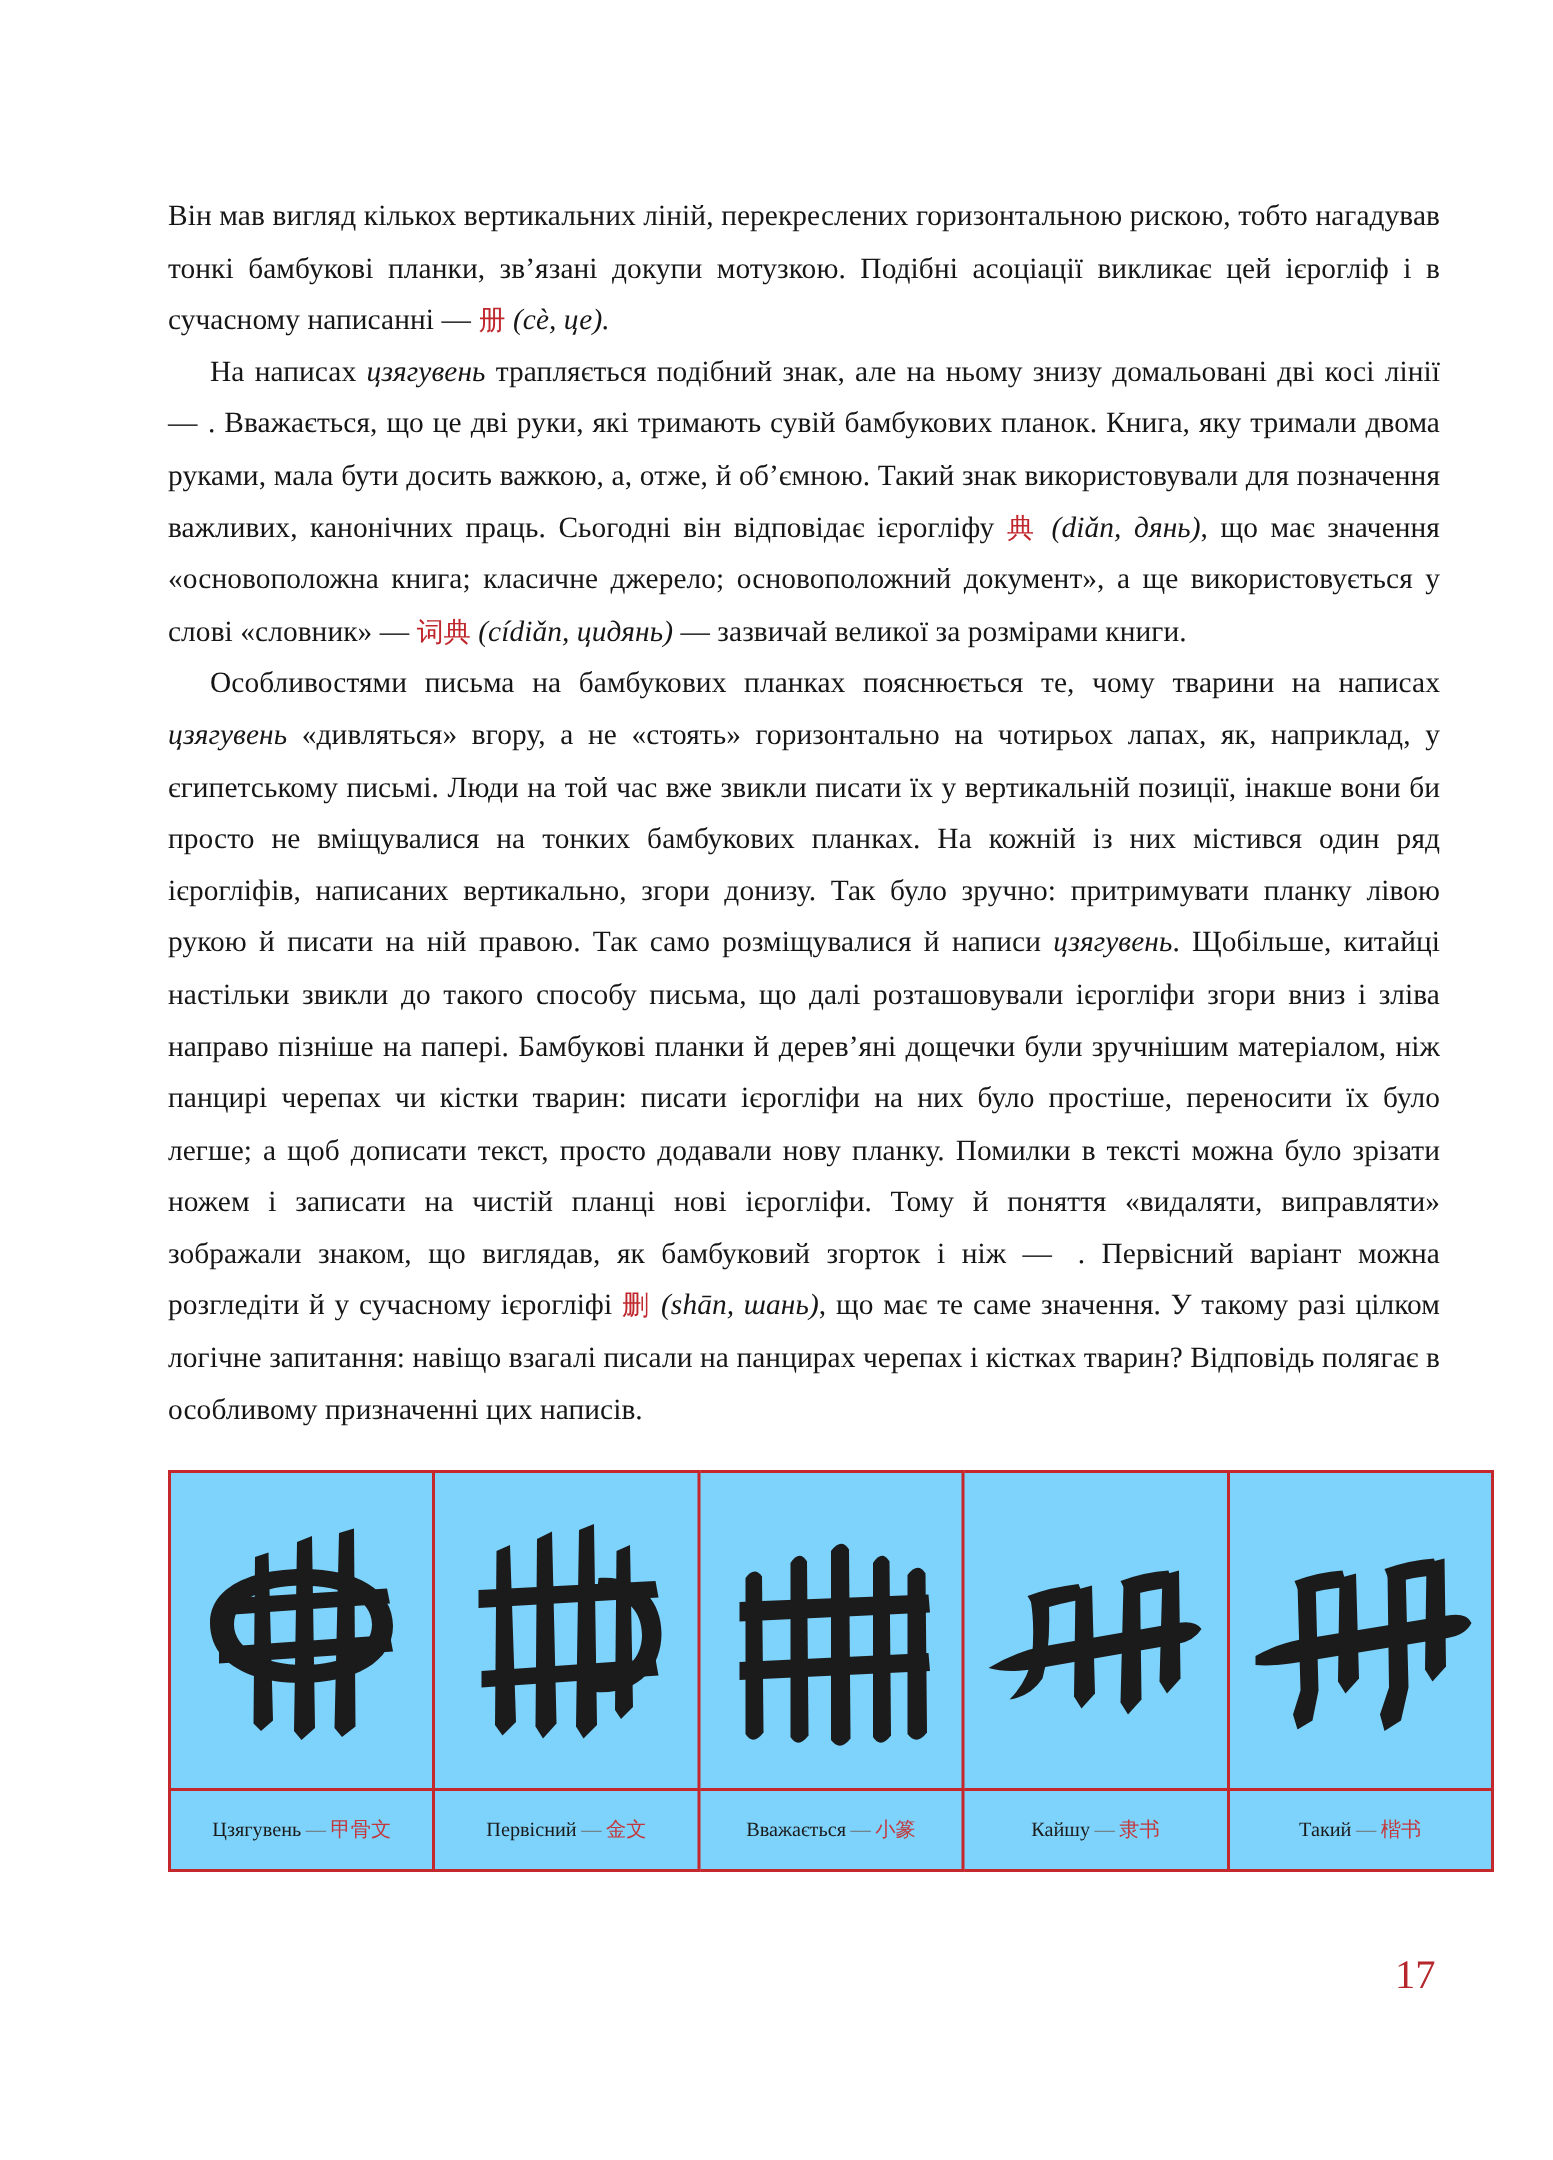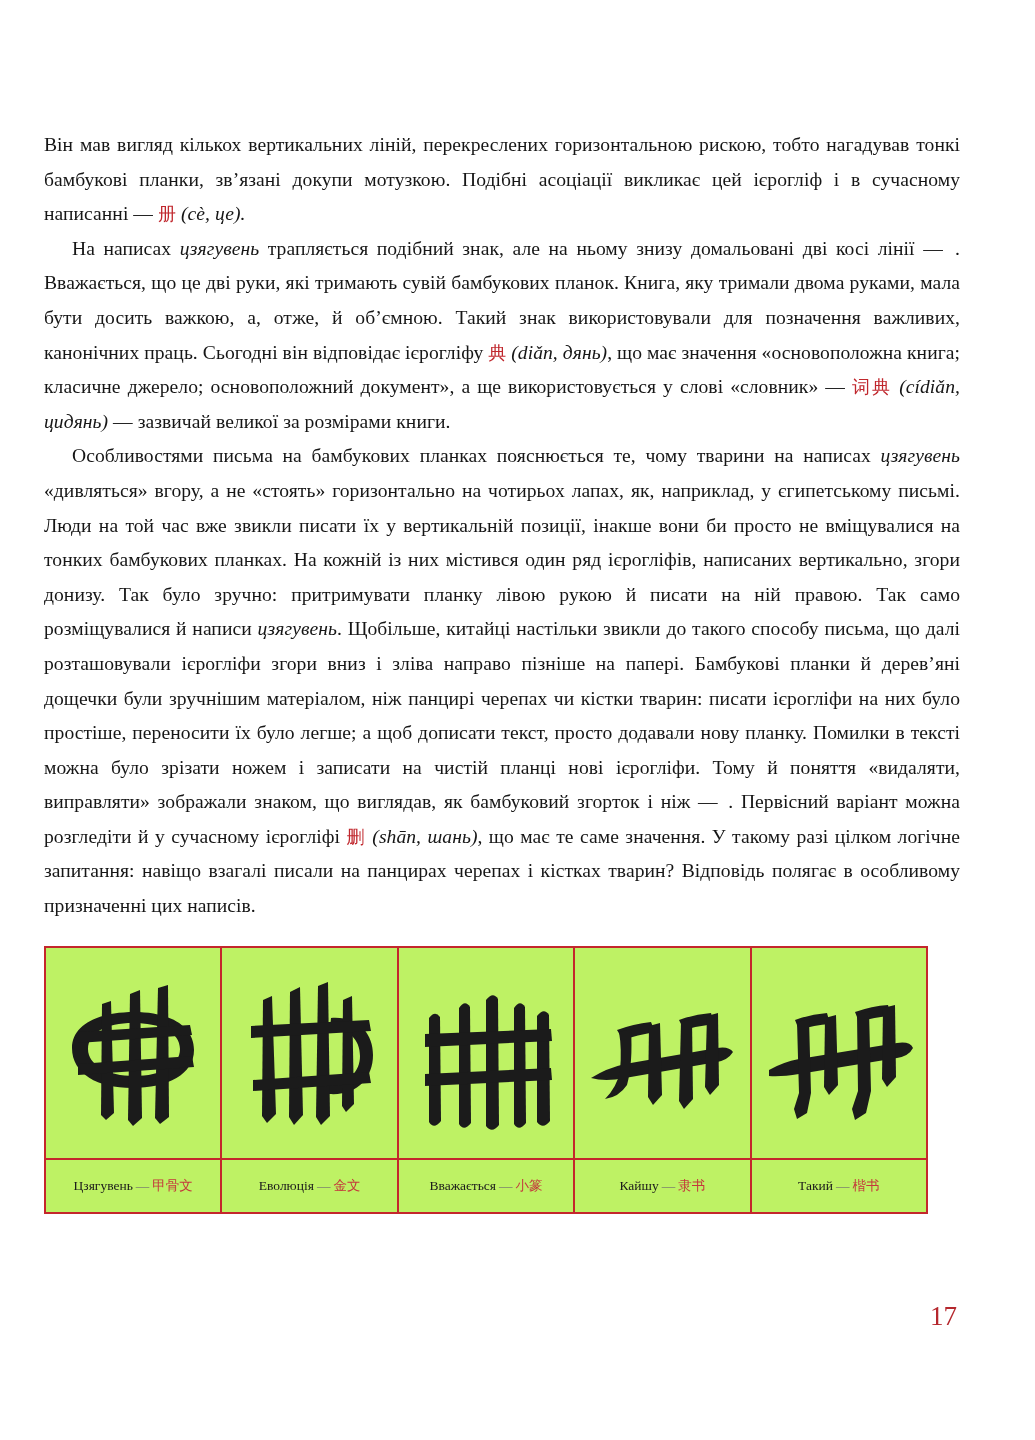--- a/index.html
+++ b/index.html
@@ -15,21 +15,21 @@
     color: #1a1a1a;
     overflow: hidden;
   }
 
   .page {
     position: absolute;
     left: 0; top: 0;
     width: 1035px;
     height: 1440px;
     box-sizing: border-box;
-    padding: 128px 75px 0 44px;
+    padding: 128px 75px 0 112px;
   }
 
   
   .body-text {
     font-size: 19.6px;
     line-height: 34.6px;
     text-align: justify;
     text-justify: inter-word;
     color: #161616;
     letter-spacing: 0.05px;
@@ -65,21 +65,21 @@
     margin-top: 22px;
     width: 884px;
     border-collapse: collapse;
     border: 2px solid #c4272c;
     table-layout: fixed;
   }
   .evolution-table td {
     border: 2px solid #c4272c;
     vertical-align: middle;
     text-align: center;
-    background: #bef264;
+    background: #7dd3fc;
   }
   .glyph-cell {
     height: 206px;
     padding: 4px 0 0 0;
   }
   .glyph-box {
     display: flex;
     align-items: center;
     justify-content: center;
     height: 198px;
@@ -200,21 +200,21 @@
             </g>
           </svg>
         </div>
       </td>
     </tr>
     <tr>
       <td class="caption-cell">
         <span>Цзягувень</span><span class="dash">—</span><span class="han-label">甲骨文</span>
       </td>
       <td class="caption-cell">
-        <span>Еволюція</span><span class="dash">—</span><span class="han-label">金文</span>
+        <span>Первісний</span><span class="dash">—</span><span class="han-label">金文</span>
       </td>
       <td class="caption-cell">
         <span>Вважається</span><span class="dash">—</span><span class="han-label">小篆</span>
       </td>
       <td class="caption-cell">
         <span>Кайшу</span><span class="dash">—</span><span class="han-label">隶书</span>
       </td>
       <td class="caption-cell">
         <span>Такий</span><span class="dash">—</span><span class="han-label">楷书</span>
       </td>

